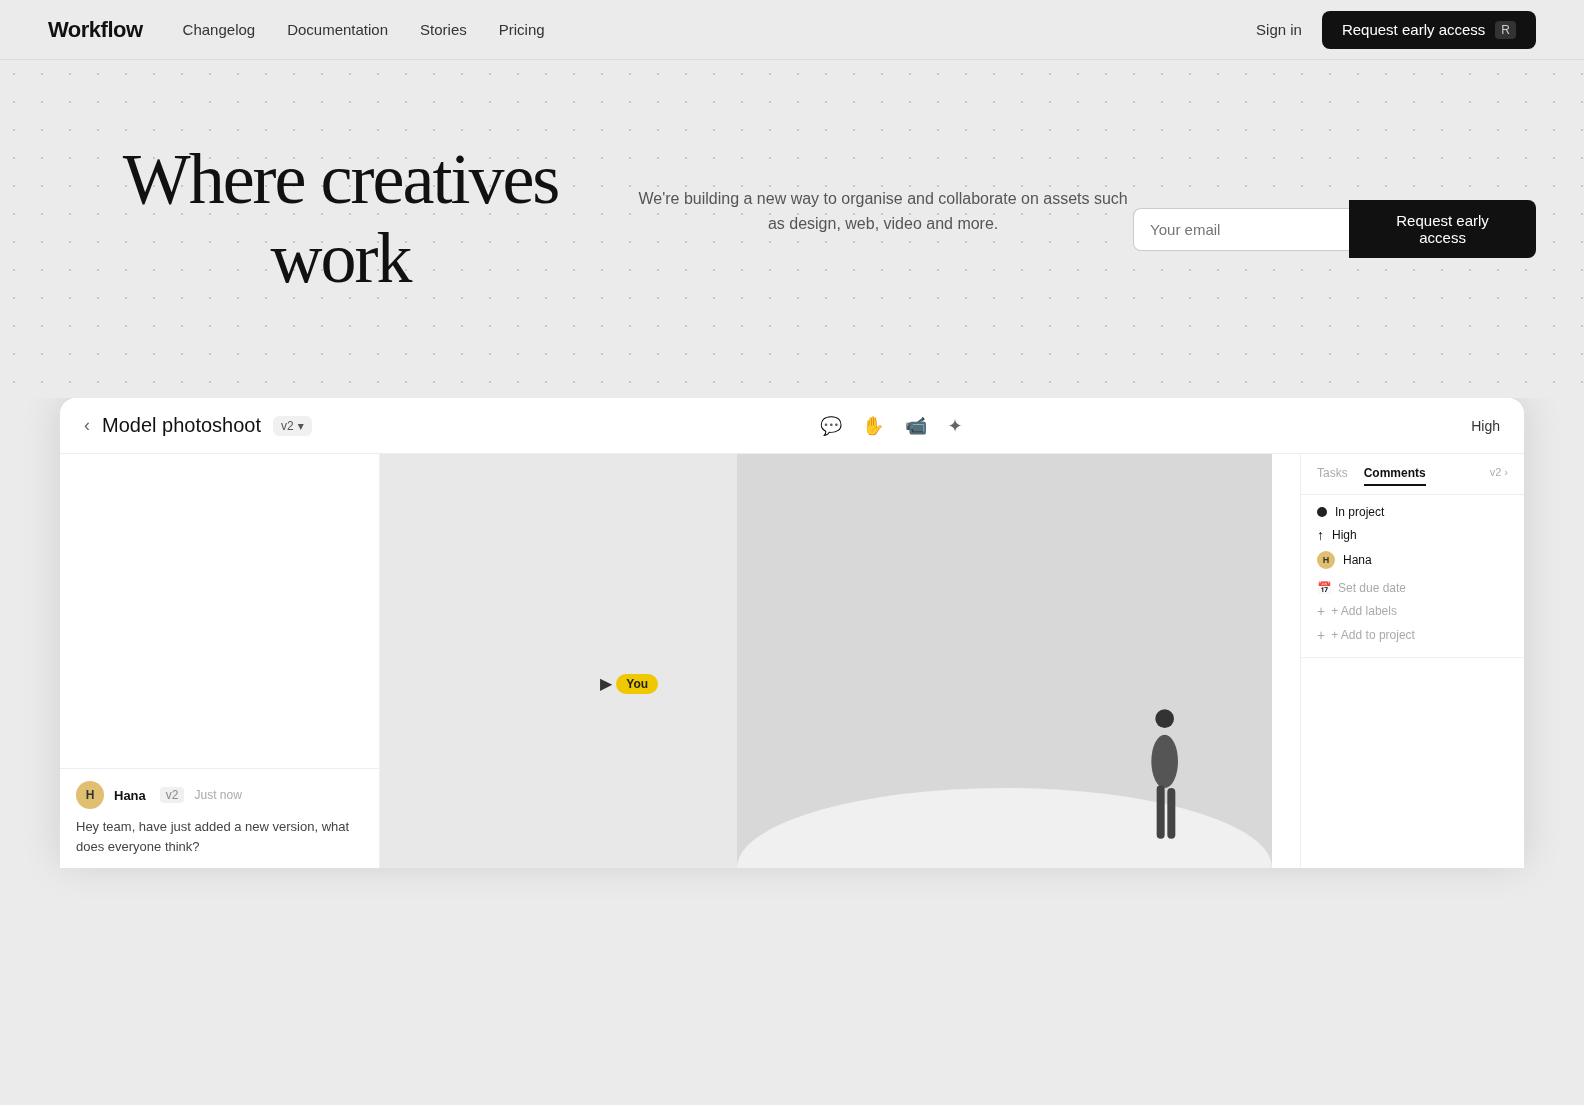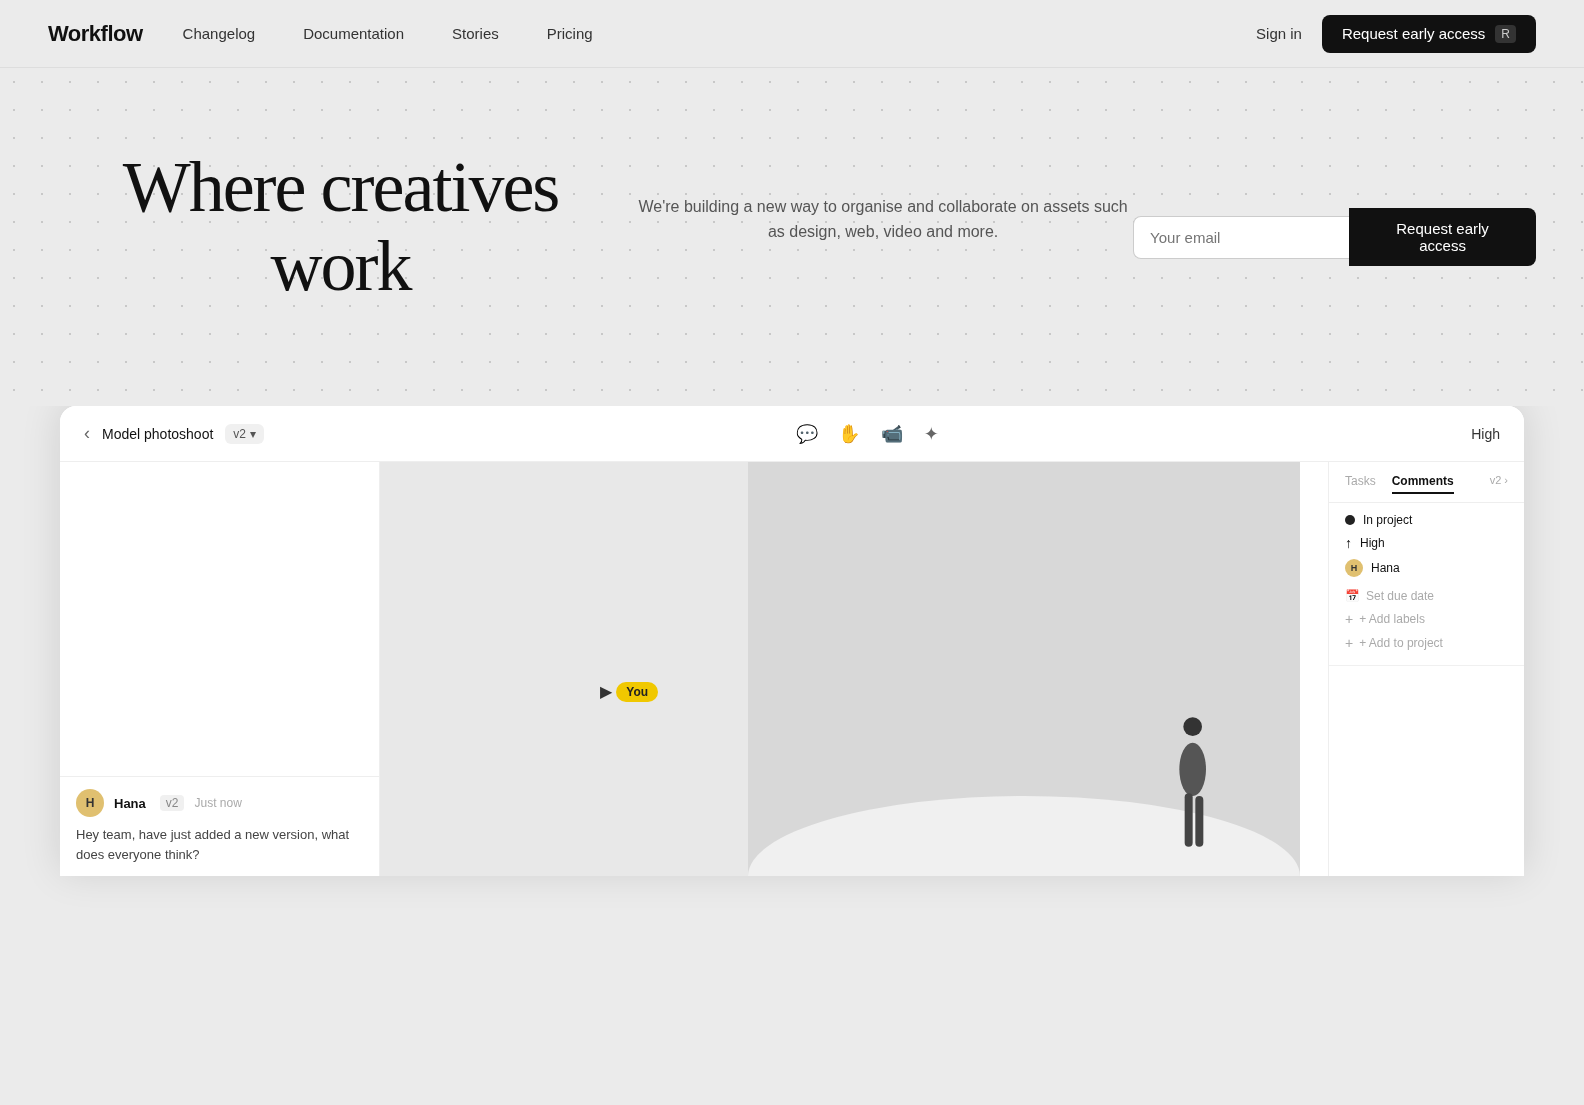--- a/index.html
+++ b/index.html
@@ -1,27 +1,27 @@
 <!DOCTYPE html>
 <html><head>
   <meta charset="utf-8">
   <style>
     * { margin: 0; padding: 0; box-sizing: border-box; }
     body { font-family: -apple-system, BlinkMacSystemFont, 'Segoe UI', Helvetica, Arial, sans-serif; background: #ebebeb; width: 1584px; min-height: 1105px; overflow-x: hidden; }
 
     
     nav {
       display: flex; align-items: center; justify-content: space-between;
-      padding: 0 48px; height: 68px;
+      padding: 0 48px; height: 60px;
       background: #ebebeb; border-bottom: 1px solid #ddd;
       position: relative; z-index: 10;
     }
     .nav-left { display: flex; align-items: center; gap: 40px; }
     .nav-logo { font-size: 22px; font-weight: 700; color: #111; letter-spacing: -0.5px; }
-    .nav-links { display: flex; gap: 48px; }
+    .nav-links { display: flex; gap: 32px; }
     .nav-link { font-size: 15px; color: #333; text-decoration: none; cursor: pointer; }
     .nav-right { display: flex; align-items: center; gap: 20px; }
     .sign-in { font-size: 15px; color: #333; cursor: pointer; }
     .cta-btn {
       background: #111; color: #fff; border: none;
       padding: 10px 20px; border-radius: 8px;
       font-size: 15px; cursor: pointer;
       display: flex; align-items: center; gap: 10px;
     }
     .cta-kbd {
@@ -67,21 +67,21 @@
     }
 
     
     .app-header {
       display: flex; align-items: center; justify-content: space-between;
       padding: 0 24px; height: 56px; border-bottom: 1px solid #eee;
       background: #fff; flex-shrink: 0;
     }
     .app-header-left { display: flex; align-items: center; gap: 12px; }
     .back-icon { font-size: 18px; color: #666; cursor: pointer; }
-    .app-title { font-size: 14px; font-weight: 500; color: #111; text-align: center; }
+    .app-title { font-size: 20px; font-weight: 500; color: #111; text-align: center; }
     .version-badge {
       background: #f0f0f0; color: #555; font-size: 12px;
       padding: 3px 8px; border-radius: 6px; display: flex; align-items: center; gap: 4px;
       cursor: pointer;
     }
     .app-header-center { display: flex; align-items: center; gap: 20px; }
     .header-icon { font-size: 18px; color: #666; cursor: pointer; }
     .share-btn {
       font-size: 14px; color: #333; cursor: pointer;
     }
@@ -133,21 +133,21 @@
       display: flex; align-items: flex-start; gap: 4px;
     }
     .cursor-arrow { font-size: 16px; color: #333; }
     .cursor-label {
       background: #f0c800; color: #222; font-size: 12px; font-weight: 600;
       padding: 3px 10px; border-radius: 12px;
     }
 
     
     .right-panel {
-      width: 196px; border-left: 1px solid #eee;
+      width: 224px; border-left: 1px solid #eee;
       background: #fff; overflow: hidden; padding: 12px 0; margin-left: 28px;
     }
     .right-header { display: flex; padding: 0 16px 8px; gap: 16px; border-bottom: 1px solid #eee; }
     .right-tab { font-size: 12px; color: #aaa; cursor: pointer; }
     .right-tab.active { color: #111; font-weight: 600; border-bottom: 2px solid #111; padding-bottom: 4px; }
     .right-version { font-size: 11px; color: #aaa; margin-left: auto; }
 
     .right-section { padding: 10px 16px; border-bottom: 1px solid #f0f0f0; }
     .right-row { display: flex; align-items: center; gap: 8px; margin-bottom: 8px; }
     .right-value { font-size: 12px; color: #111; font-weight: 500; }

